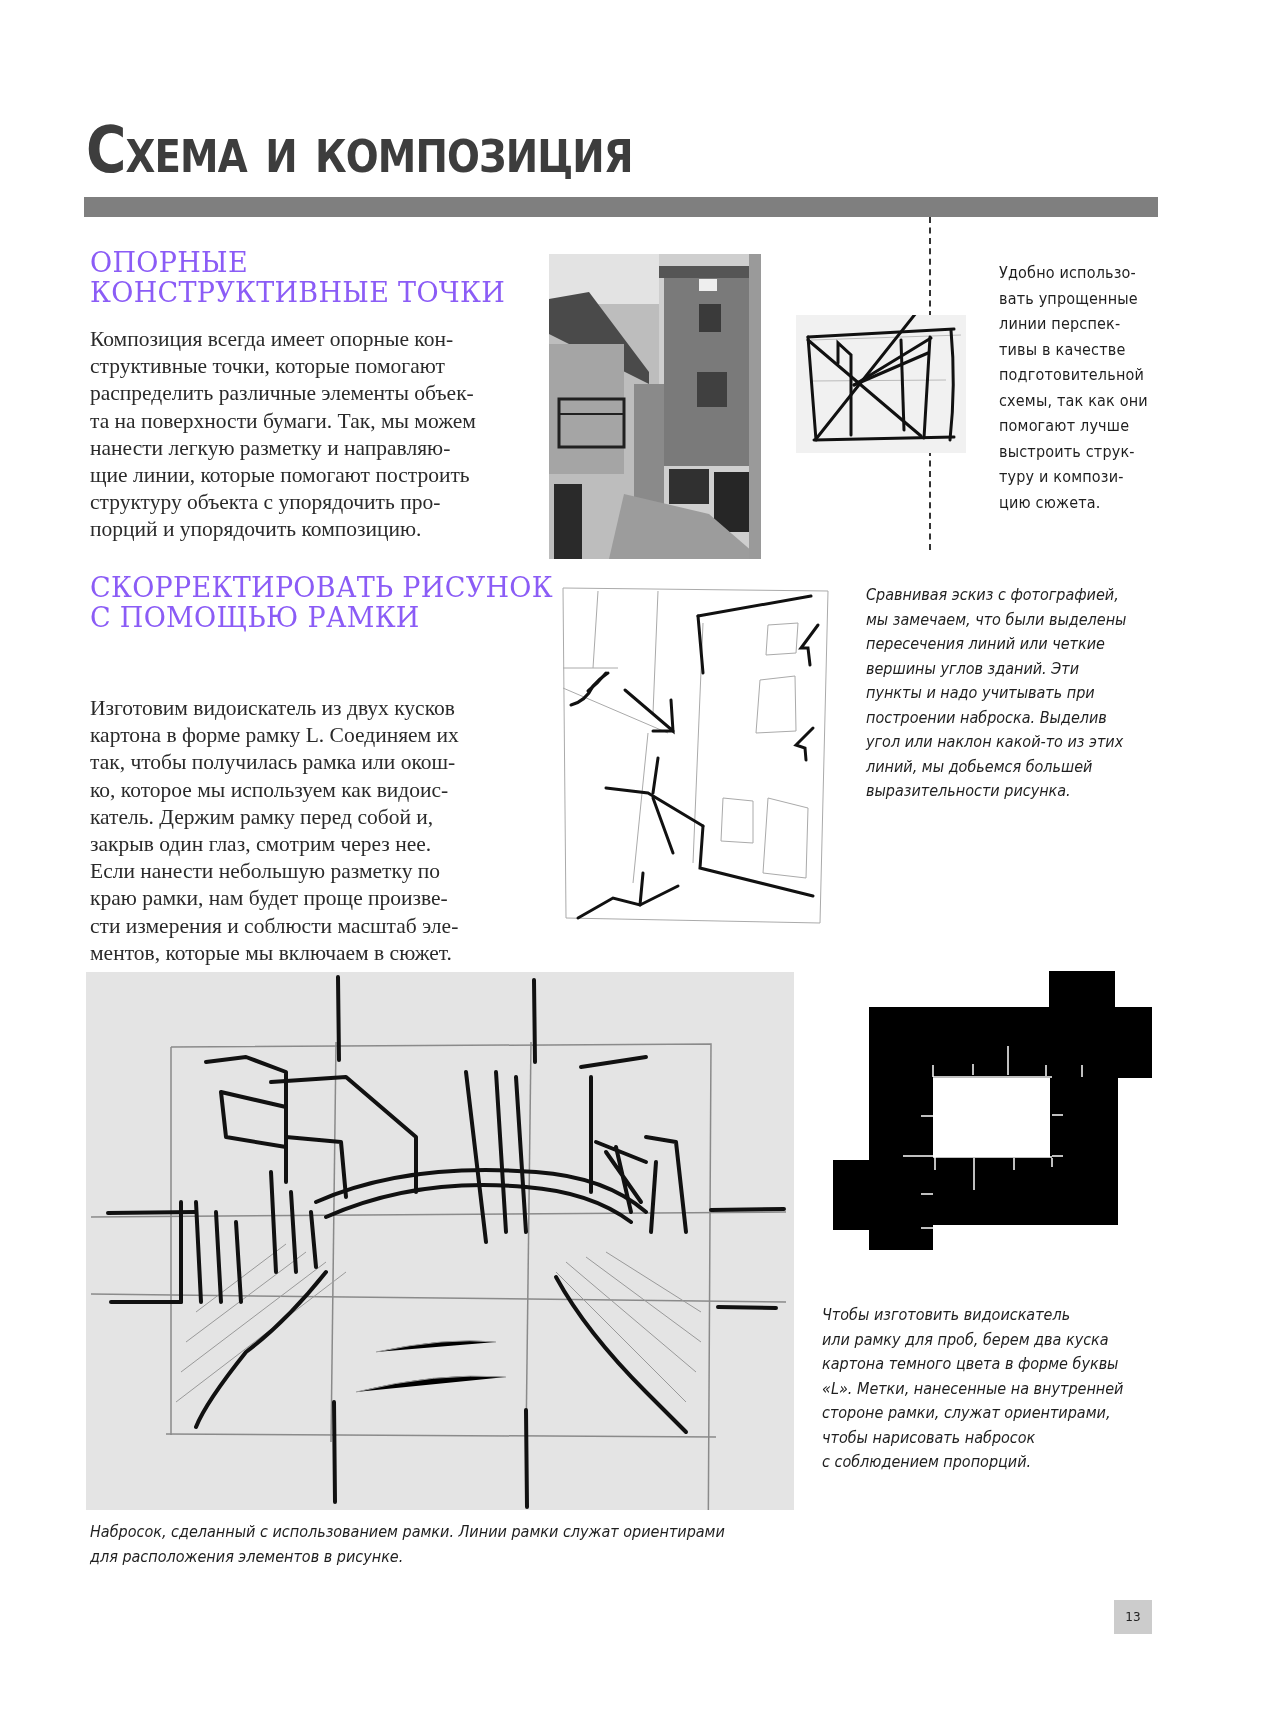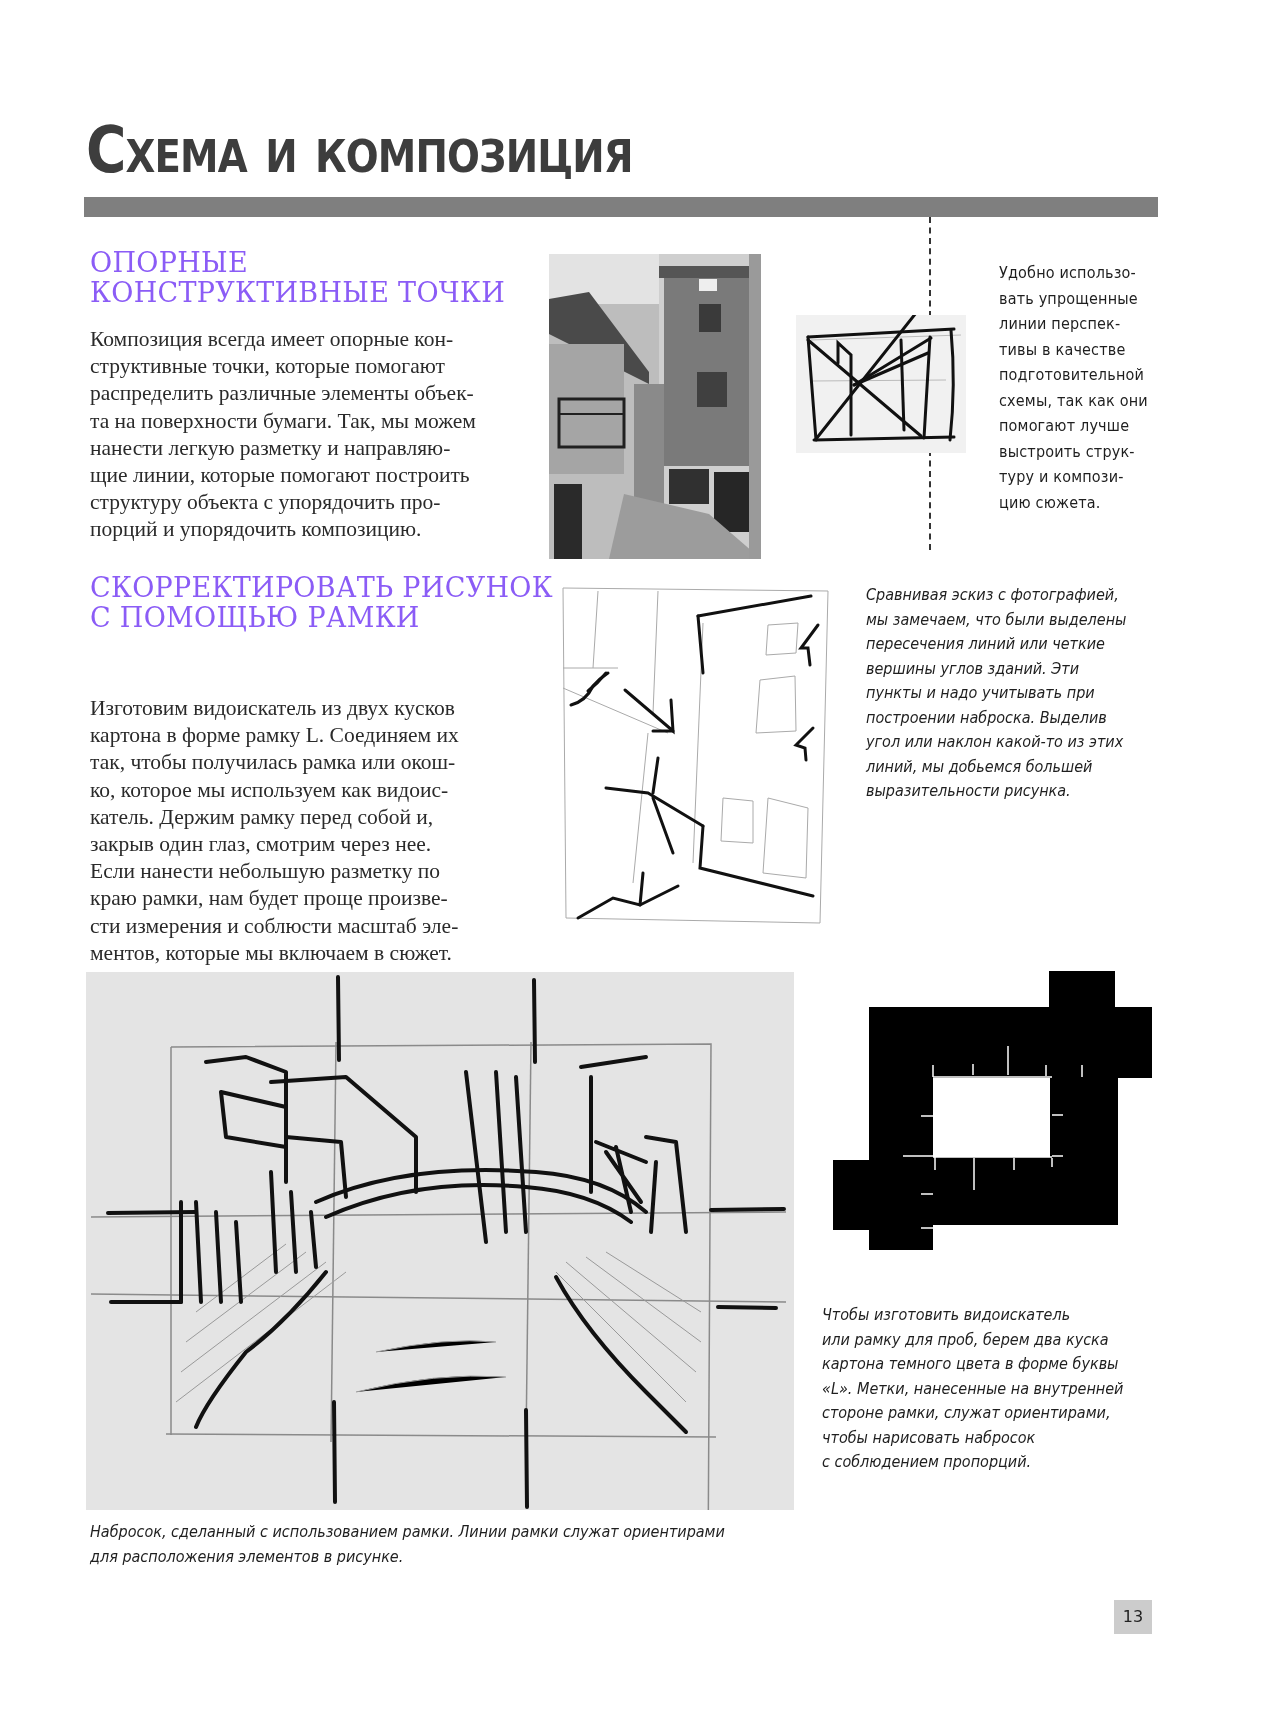--- a/index.html
+++ b/index.html
@@ -36,21 +36,21 @@
     transform: scaleX(0.9); transform-origin: left top;
   }
 
   .dashed-line { position: absolute; left: 929px; width: 0; border-left: 2px dashed #333; }
 
   .figure { position: absolute; }
   .figure svg { display: block; width: 100%; height: 100%; }
 
   .page-number {
     position: absolute; left: 1114px; top: 1600px; width: 38px; height: 34px;
-    background: #cccccc; font-family: "DejaVu Sans", sans-serif; font-size: 16px;
+    background: #cccccc; font-family: "DejaVu Sans", sans-serif; font-size: 12px;
     text-align: center; line-height: 34px; color: #222;
   }
 </style>
 </head>
 <body>
 
 <div class="page-title">Схема и композиция</div>
 <div class="title-bar"></div>
 
 <div class="section-heading" style="top:248px;">

